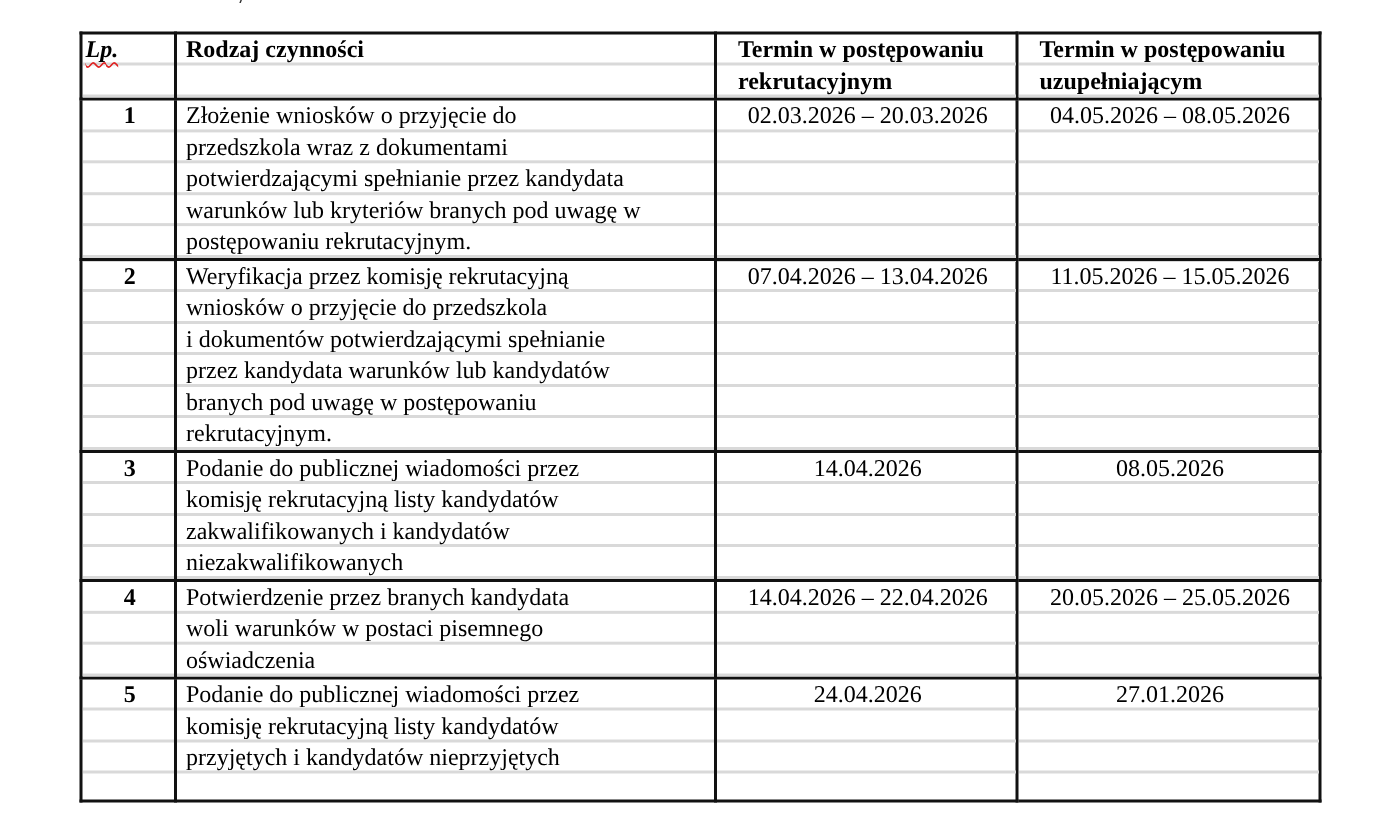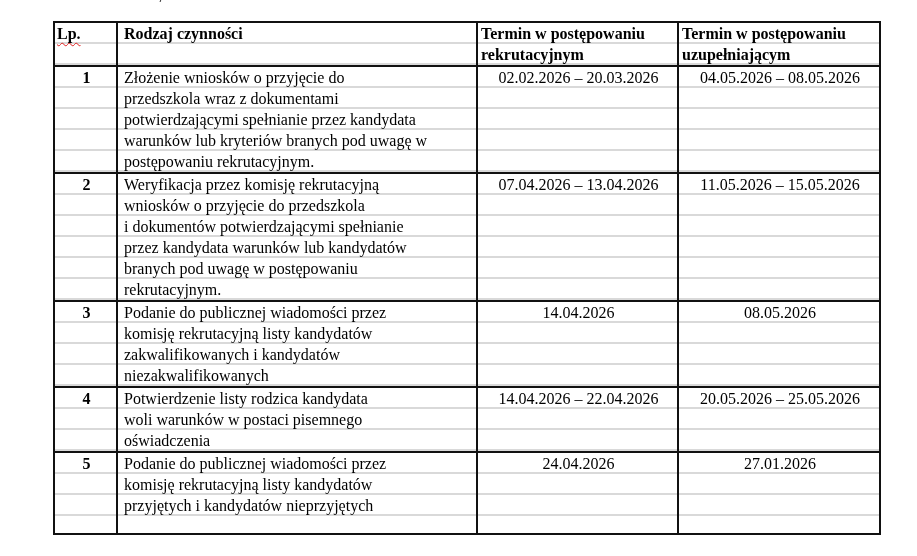--- a/index.html
+++ b/index.html
@@ -12,25 +12,25 @@
   table.schedule td { border: 2px solid #111; vertical-align: top; padding: 0 4px 0 6px;
                       font-size: 16px; line-height: 21px; position: relative;
                       background-image: repeating-linear-gradient(to bottom,
                         transparent 0px, transparent 19px, #d9d9d9 19px, #d9d9d9 21px);
                       background-position: 0 0; }
   col.c-lp { width: 63px; }
   col.c-act { width: 360px; }
   col.c-rek { width: 201px; }
   col.c-uzu { width: 202px; }
   .hdr td { font-weight: bold; height: 42px; }
-  .hdr .lp { padding-left: 2px; }
+  .hdr .lp { padding-left: 2px; font-style: italic; }
   .hdr .lp span { text-decoration: underline wavy #e02020; text-underline-offset: 3px;
                   text-decoration-thickness: 1px; }
   .hdr .act { }
-  .hdr .rek, .hdr .uzu { padding-left: 3px; font-size: 16px; }
+  .hdr .rek, .hdr .uzu { padding-left: 14px; font-size: 16px; }
   td.num { text-align: center; font-weight: bold; padding: 0; }
   td.act { padding-left: 8px; }
   td.date { text-align: center; padding: 0 2px; white-space: nowrap; }
   .r1 td { height: 105px; }
   .r2 td { height: 122px; }
   .r3 td { height: 81px; }
   .r4 td { height: 61px; }
   .r5 td { height: 80px; }
   .line { display: block; }
 </style>
@@ -62,21 +62,21 @@
 
   <tr class="r1">
     <td class="num">1</td>
     <td class="act">
       <span class="line">Złożenie wniosków o przyjęcie do</span>
       <span class="line">przedszkola wraz z dokumentami</span>
       <span class="line">potwierdzającymi spełnianie przez kandydata</span>
       <span class="line">warunków lub kryteriów branych pod uwagę w</span>
       <span class="line">postępowaniu rekrutacyjnym.</span>
     </td>
-    <td class="date">02.02.2026 – 20.03.2026</td>
+    <td class="date">02.03.2026 – 20.03.2026</td>
     <td class="date">04.05.2026 – 08.05.2026</td>
   </tr>
 
   <tr class="r2">
     <td class="num">2</td>
     <td class="act">
       <span class="line">Weryfikacja przez komisję rekrutacyjną</span>
       <span class="line">wniosków o przyjęcie do przedszkola</span>
       <span class="line">i dokumentów potwierdzającymi spełnianie</span>
       <span class="line">przez kandydata warunków lub kandydatów</span>
@@ -95,21 +95,21 @@
       <span class="line">zakwalifikowanych i kandydatów</span>
       <span class="line">niezakwalifikowanych</span>
     </td>
     <td class="date">14.04.2026</td>
     <td class="date">08.05.2026</td>
   </tr>
 
   <tr class="r4">
     <td class="num">4</td>
     <td class="act">
-      <span class="line">Potwierdzenie listy rodzica kandydata</span>
+      <span class="line">Potwierdzenie przez branych kandydata</span>
       <span class="line">woli warunków w postaci pisemnego</span>
       <span class="line">oświadczenia</span>
     </td>
     <td class="date">14.04.2026 – 22.04.2026</td>
     <td class="date">20.05.2026 – 25.05.2026</td>
   </tr>
 
   <tr class="r5">
     <td class="num">5</td>
     <td class="act">

